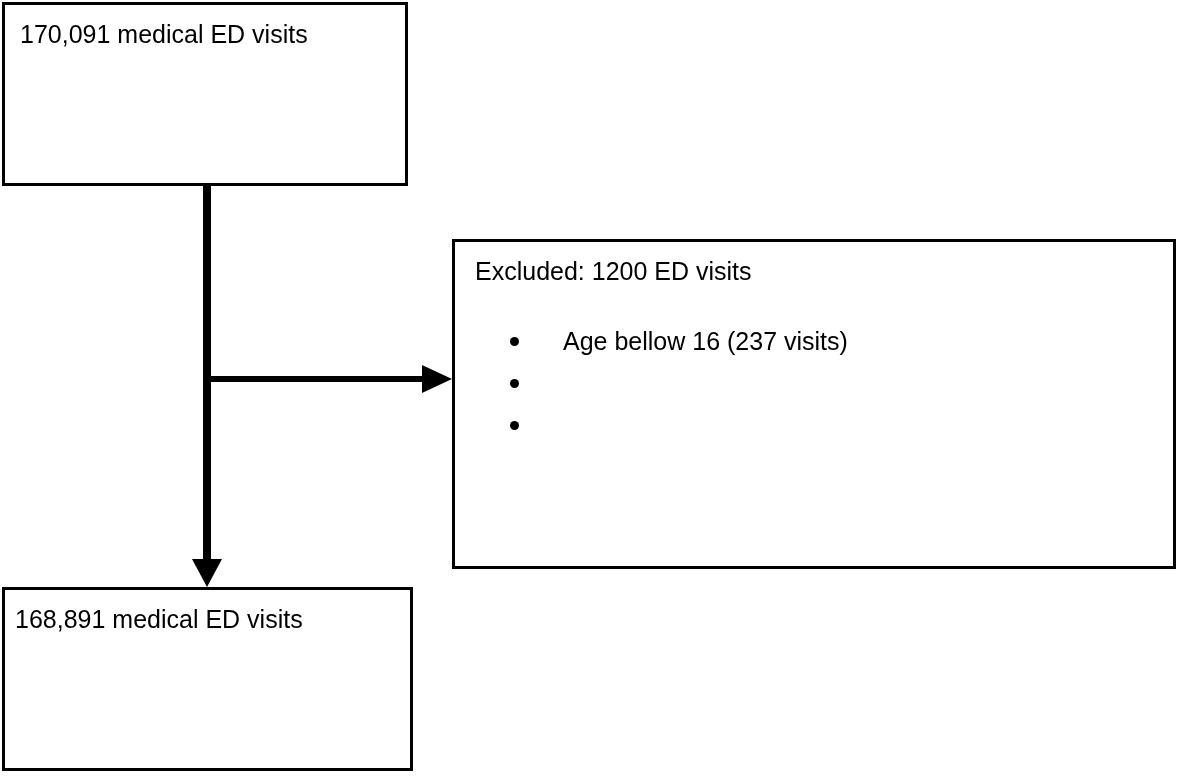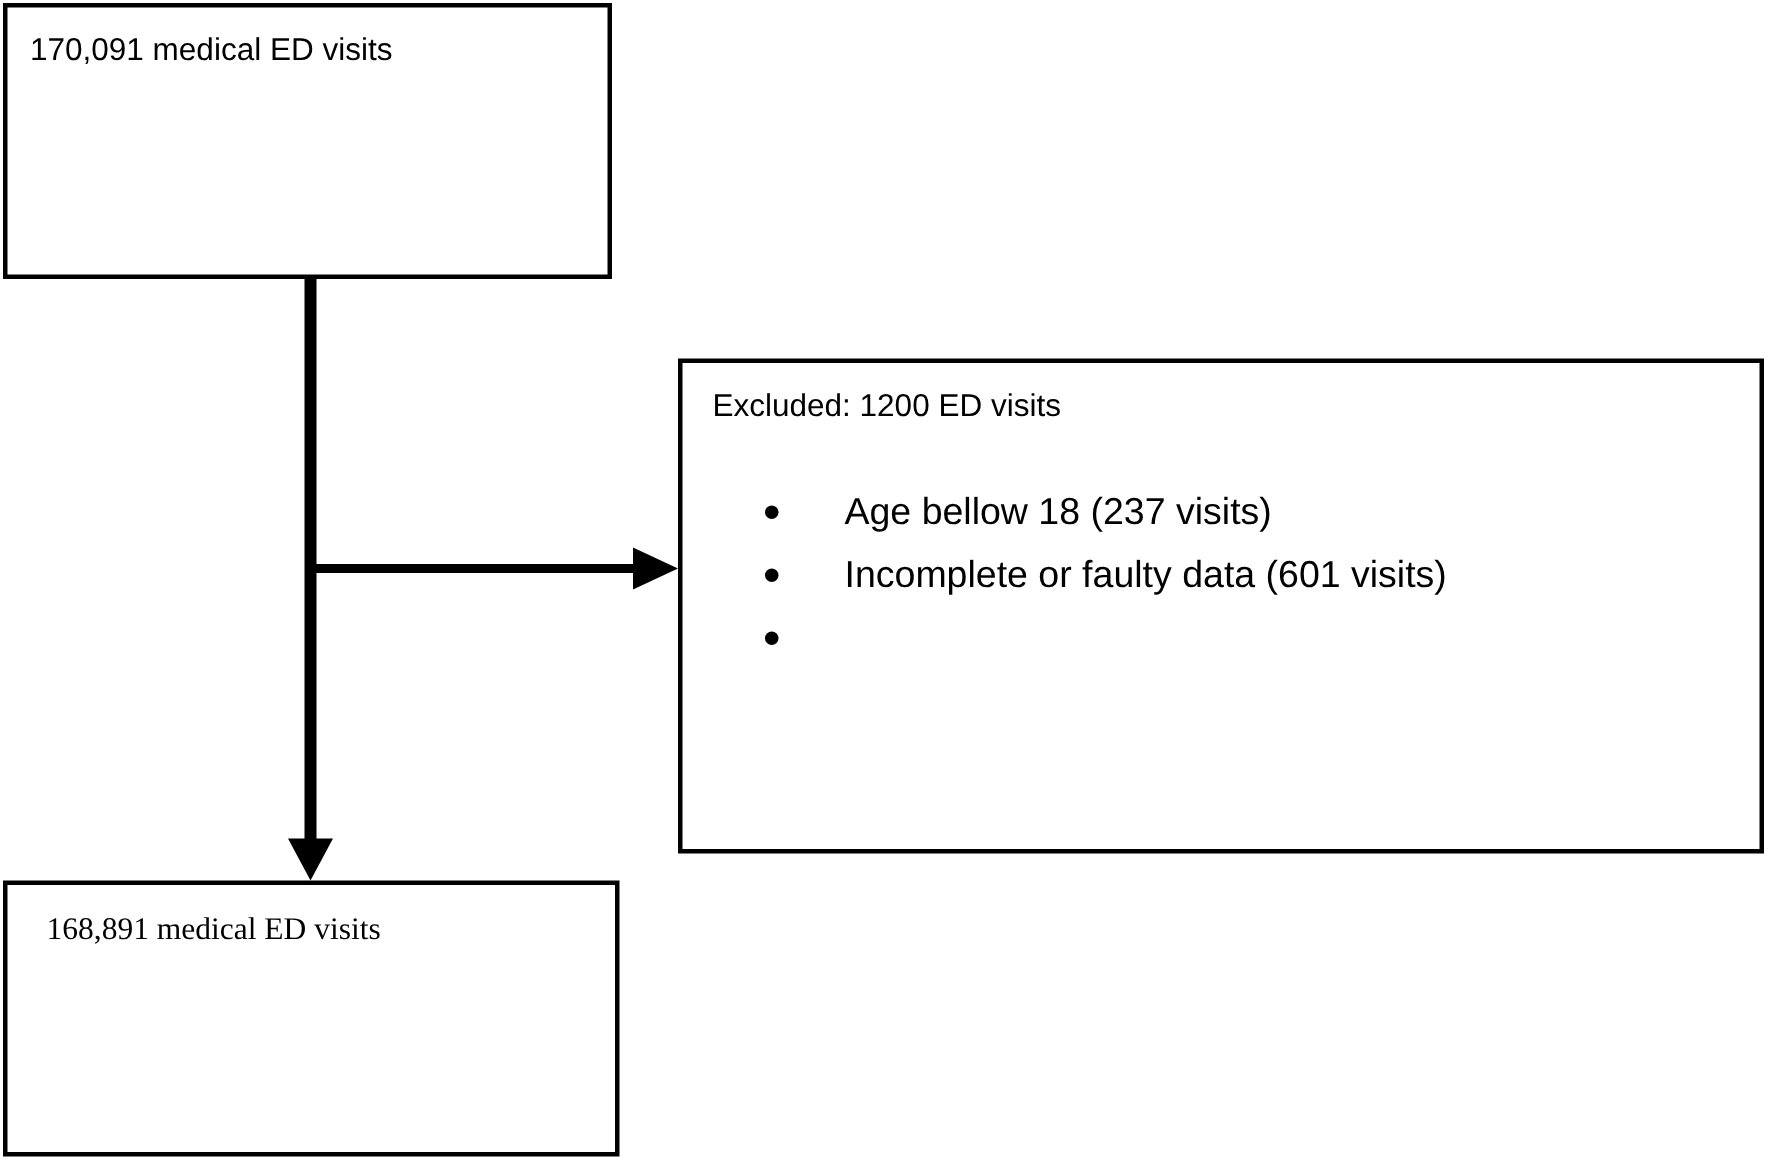--- a/index.html
+++ b/index.html
@@ -19,21 +19,21 @@
 
   .flow-box {
     position: absolute;
     box-sizing: border-box;
     border: 3px solid #000000;
     background: #ffffff;
   }
 
   .box-text {
     position: absolute;
-    font-size: 21px;
+    font-size: 25px;
     line-height: 30px;
     color: #000000;
     white-space: nowrap;
   }
 
   
   #box-top {
     left: 2px;
     top: 2px;
     width: 406px;
@@ -45,23 +45,22 @@
   }
 
   
   #box-bottom {
     left: 2px;
     top: 587px;
     width: 411px;
     height: 184px;
   }
   #box-bottom-label {
-    left: 26px;
+    left: 10px;
     top: 14px;
-    font-family: Liberation Serif, serif;
   }
 
   
   #box-excluded {
     left: 452px;
     top: 219px;
     width: 724px;
     height: 330px;
     margin-top: 20px;
   }
@@ -150,25 +149,24 @@
 
   <div id="connector-horizontal-stem"></div>
   <div id="connector-horizontal-arrowhead"></div>
 
   <div class="flow-box" id="box-excluded">
     <span class="box-text" id="excluded-heading">Excluded: 1200 ED visits</span>
 
     <ul id="excluded-list">
       <li>
         <span class="bullet-dot"></span>
-        <span>Age bellow 18 (237 visits)</span>
+        <span>Age bellow 16 (237 visits)</span>
       </li>
       <li>
         <span class="bullet-dot"></span>
-        <span>Incomplete or faulty data (601 visits)</span>
       </li>
       <li>
         <span class="bullet-dot"></span>
       </li>
     </ul>
   </div>
 
   <div class="flow-box" id="box-bottom">
     <span class="box-text" id="box-bottom-label">168,891 medical ED visits</span>
   </div>

